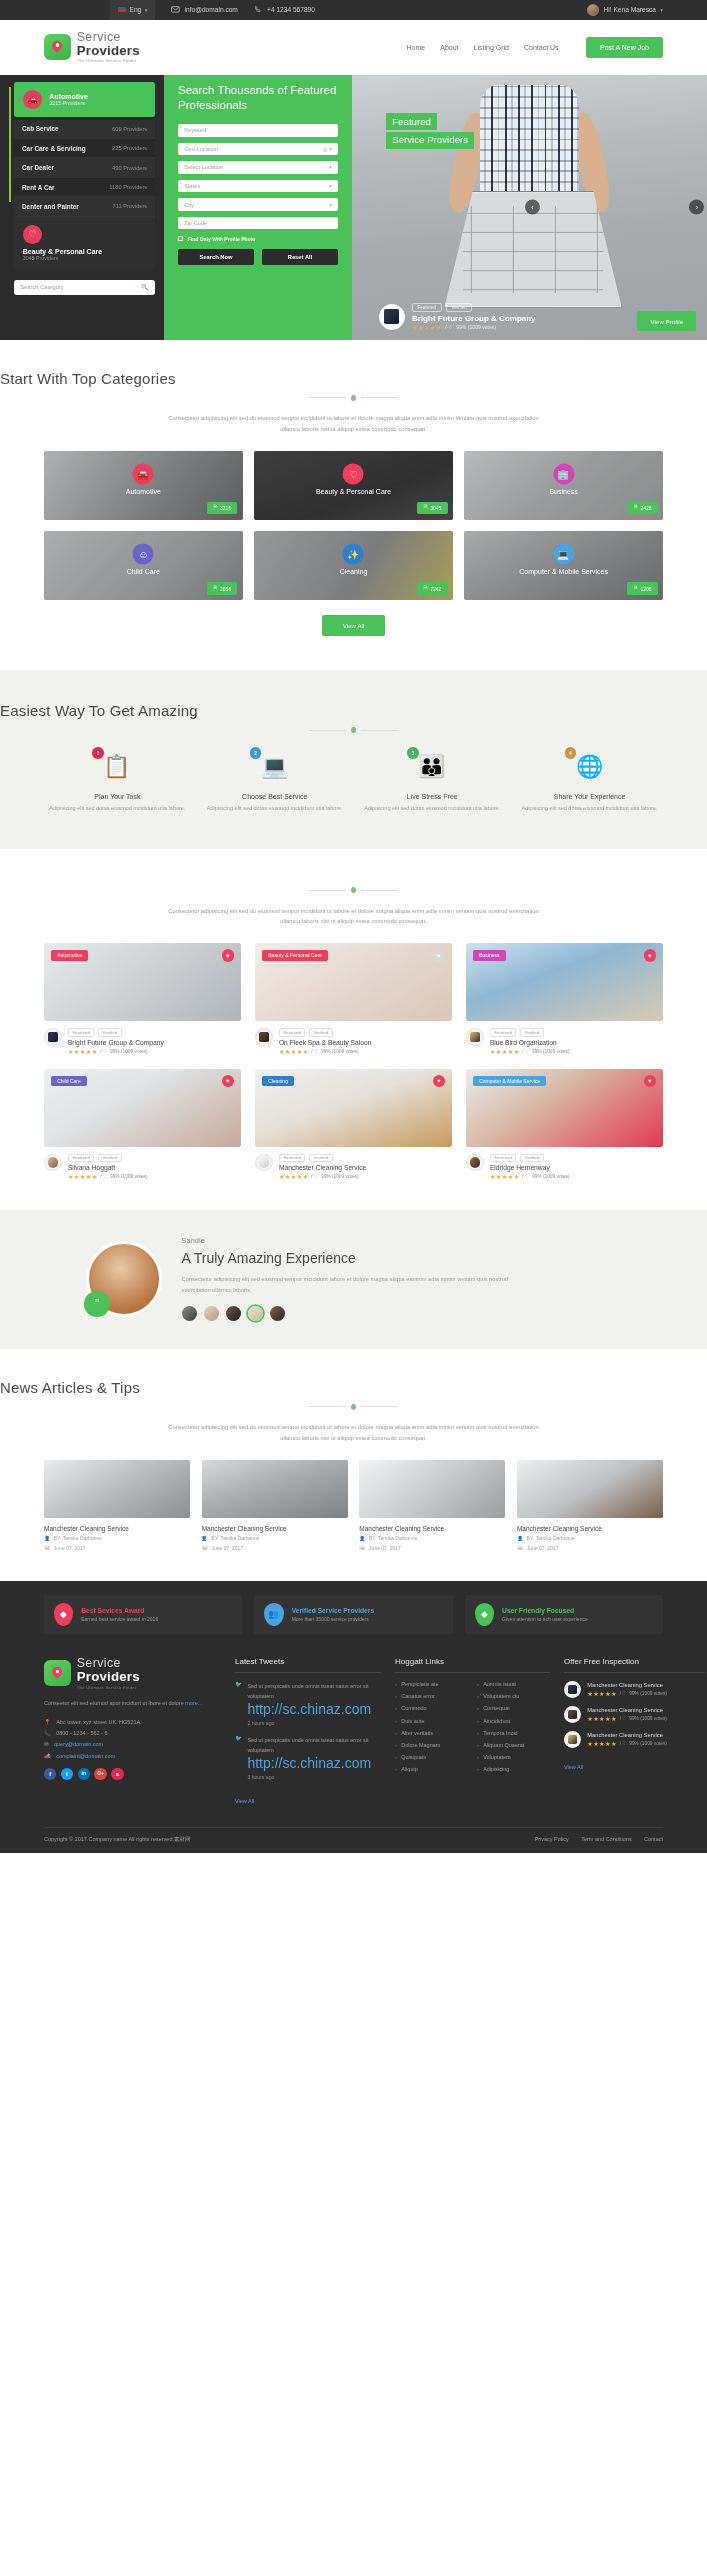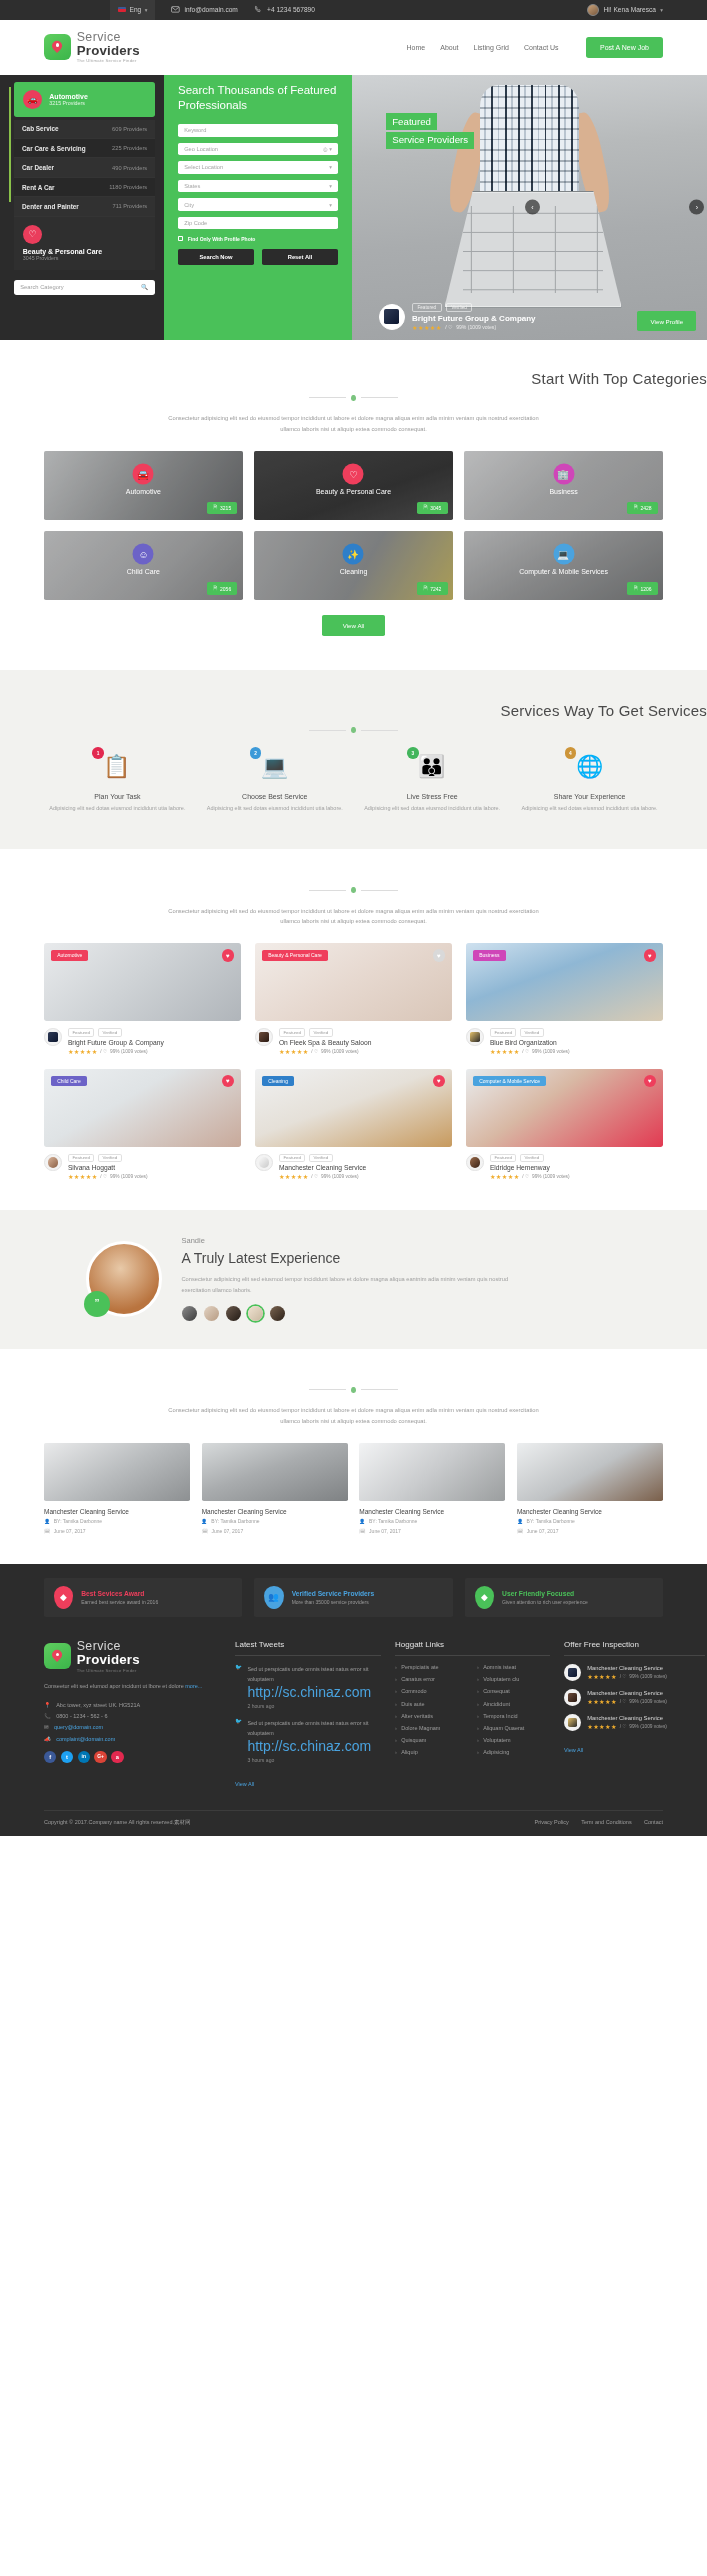--- a/index.html
+++ b/index.html
@@ -181,21 +181,21 @@
   .hc-title { font-size: 8px; color:#fff; font-weight:bold; }
   .hc-rate { display:flex; align-items:center; gap:3.5px; font-size: 5.1px; color:#eaeaea; margin-top:0.9px;}
   .stars { color:#f0ad2e; font-size: 6.2px; letter-spacing: 0.4px; }
   .btn-viewprofile {
     margin-left:auto; background:#4ac159; color:#fff; font-size: 6.2px; padding: 6.2px 13.3px;
     border-radius: 1.8px; border:none; cursor:pointer; align-self:flex-end;
   }
 
   
   .sec { padding: 30px 0 0; }
-  .sec-title { text-align:right; font-size: 15px; color: #4a4a4a; font-weight: normal; letter-spacing: 0.2px; }
+  .sec-title { text-align:left; font-size: 15px; color: #4a4a4a; font-weight: normal; letter-spacing: 0.2px; }
   .sec-div { display:flex; align-items:center; justify-content:center; margin: 8px 0 12.4px; gap: 0;}
   .sec-div .ln { width: 37px; height: 0.9px; background: #dcdcdc; }
   .sec-div .dot { width: 4.4px; height: 6.2px; background:#7bc47f; border-radius: 50% 50% 50% 50%/60% 60% 40% 40%; margin: 0 5.3px;}
   .sec-sub { text-align:center; font-size: 5.8px; color: #9a9a9a; line-height: 1.85; max-width: 380px; margin: 0 auto 16px;}
 
   
   .cards3 { display:grid; grid-template-columns: repeat(3,1fr); gap: 11.5px; }
   .ccard { position:relative; height: 69px; border-radius: 1.8px; overflow:hidden; }
   .ccard .bg { position:absolute; inset:0; }
   .ccard .ov { position:absolute; inset:0; background: rgba(0,0,0,.18); }
@@ -562,21 +562,21 @@
               <span>🗎</span>
               <span>1206</span>
             </div>
         </div>
       </div>
       <button class="btn-viewall">View All</button>
     </div>
   </section>
 
   <section class="steps-sec">
-    <h2 class="sec-title">Services Way To Get Services</h2>
+    <h2 class="sec-title">Easiest Way To Get Amazing</h2>
     <div class="sec-div">
         <span class="ln"></span>
         <span class="dot"></span>
         <span class="ln"></span>
       </div>
     <div class="container">
       <div class="steps">
         <div class="step">
           <div class="step-ico-wrap">
             <span class="step-num" style="background:#e2294f">1</span>
@@ -774,35 +774,36 @@
   </section>
 
   <section class="testi-sec">
     <div class="container">
       <div class="testi">
         <div class="testi-photo">
           <span class="quote-bubble">”</span>
         </div>
         <div>
           <div class="testi-name">Sandie</div>
-          <h3 class="testi-h">A Truly Latest Experience</h3>
+          <h3 class="testi-h">A Truly Amazing Experience</h3>
           <p class="testi-p">Consectetur adipisicing elit sed eiusmod tempor incididunt labore et dolore magna aliqua eantnim adia minim veniam quis nostrud exercitation ullamco laboris.</p>
           <div class="testi-avs">
             <span class="tav" style="background:linear-gradient(135deg,#8d8d8d,#3b3b3b)"></span>
             <span class="tav" style="background:linear-gradient(135deg,#e2d3c3,#b79b82)"></span>
             <span class="tav" style="background:linear-gradient(135deg,#6b5a4c,#231b15)"></span>
             <span class="tav act" style="background:linear-gradient(135deg,#f0e3d2,#c8b79f)"></span>
             <span class="tav" style="background:linear-gradient(135deg,#7a6450,#2c2119)"></span>
           </div>
         </div>
       </div>
     </div>
   </section>
 
   <section class="sec">
+    <h2 class="sec-title">News Articles &amp; Tips</h2>
     <div class="sec-div">
         <span class="ln"></span>
         <span class="dot"></span>
         <span class="ln"></span>
       </div>
     <p class="sec-sub">Consectetur adipisicing elit sed do eiusmod tempor incididunt ut labore et dolore magna aliqua enim adla minim veniam quis nostrud exercitation ullamco laboris nisi ut aliquip extea commodo consequat.</p>
     <div class="container">
       <div class="news">
         <div class="ncard">
           <div class="nimg" style="background:linear-gradient(150deg,#e9eaeb,#b9bcbe 50%,#8d9092)"></div>

